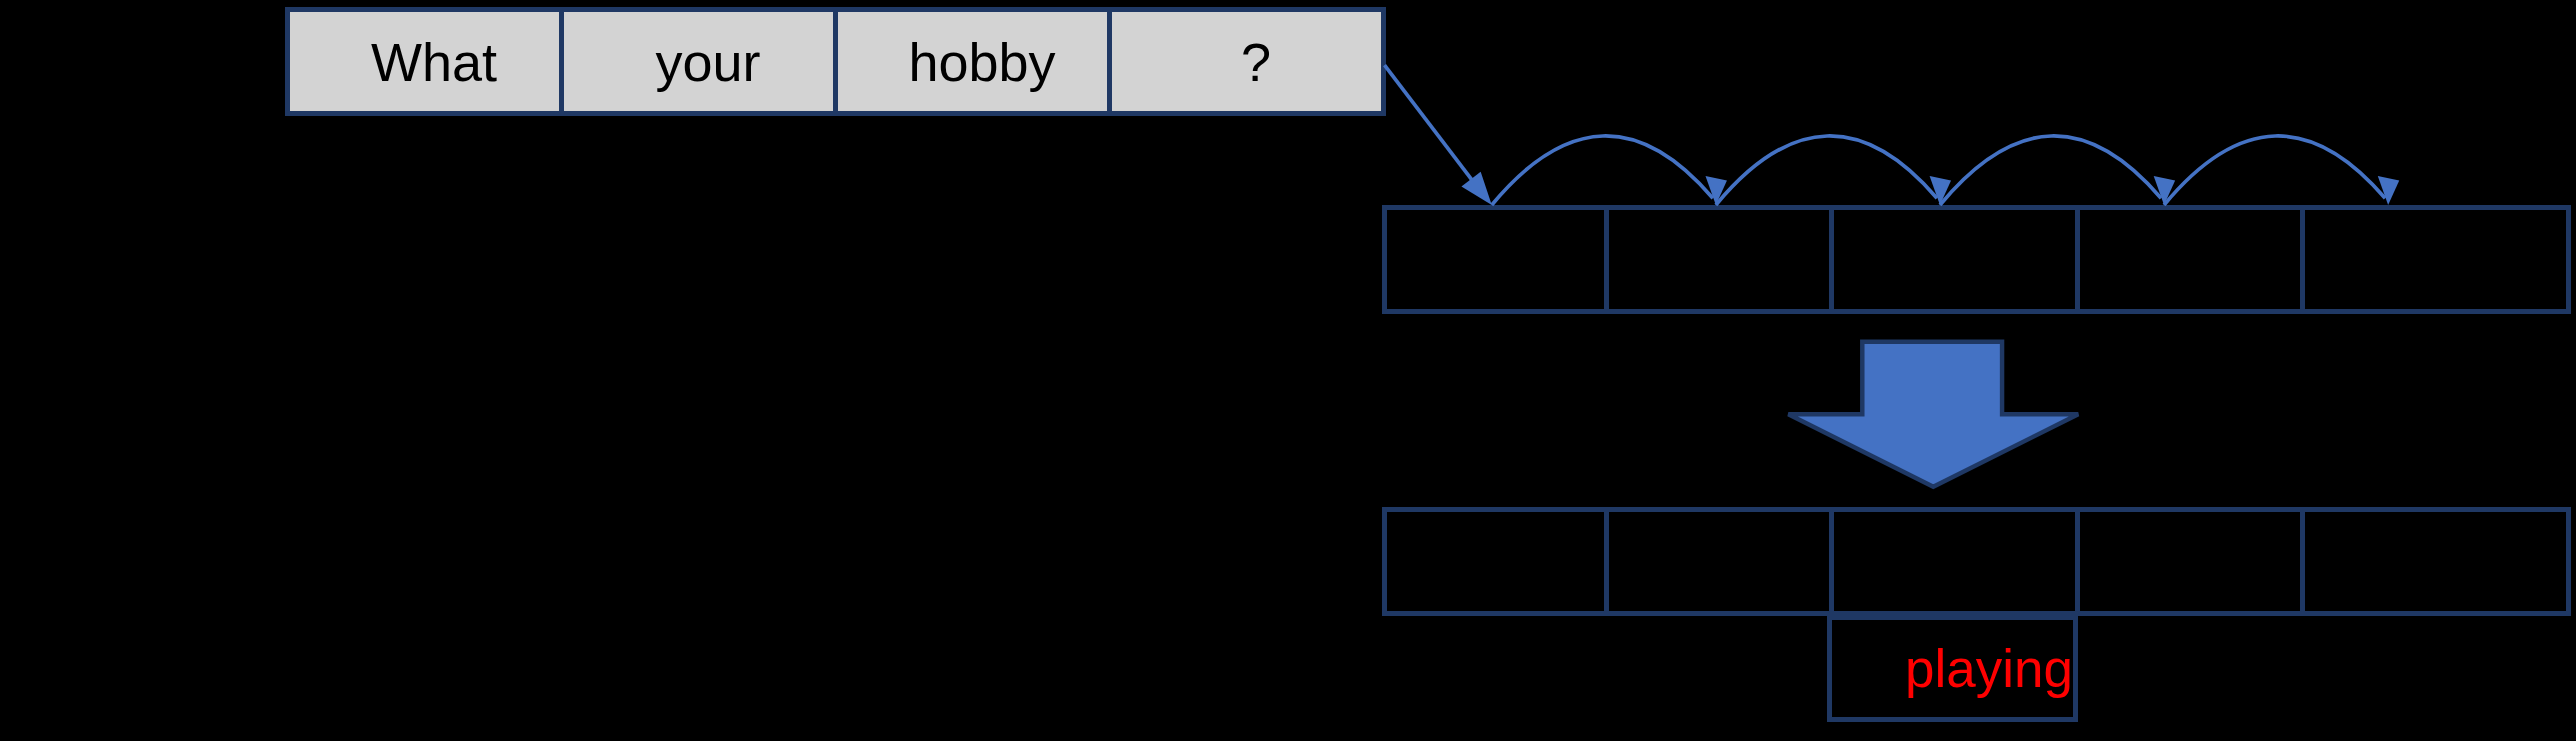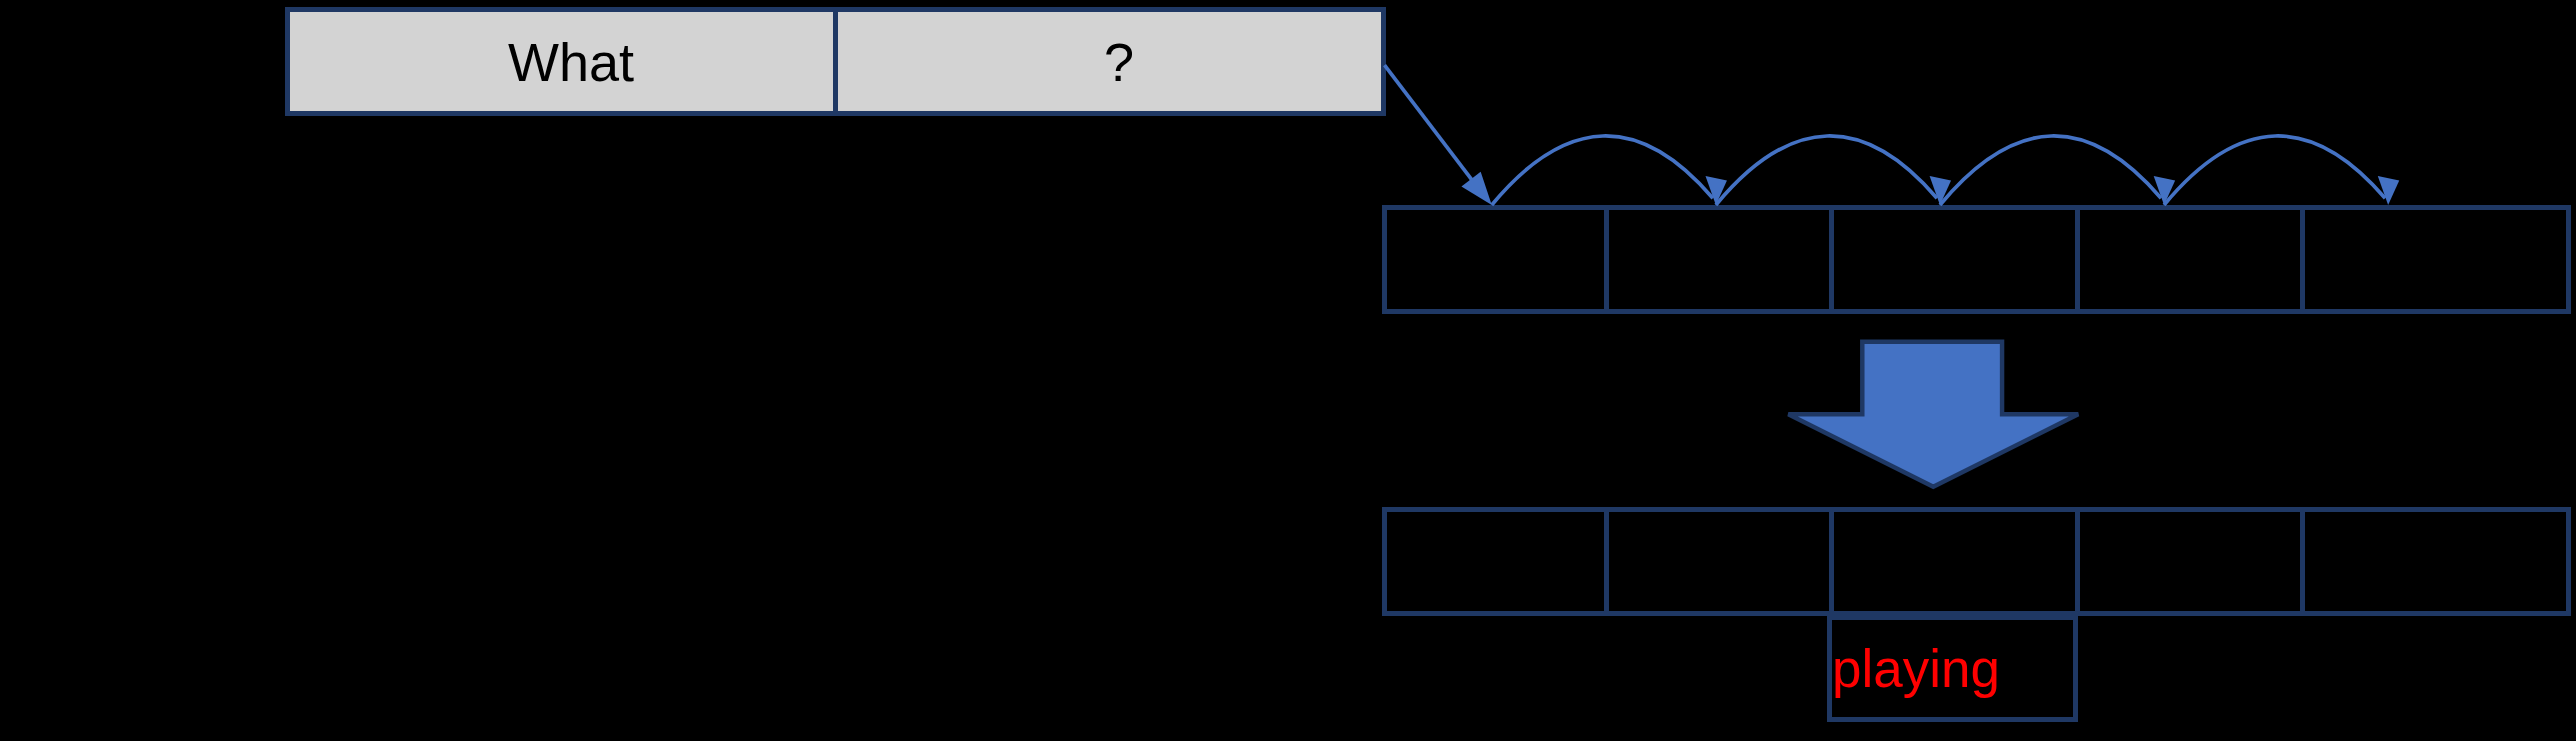--- a/index.html
+++ b/index.html
@@ -70,21 +70,21 @@
     position: absolute;
     left: 1827px;
     top: 615px;
     width: 251px;
     height: 107px;
     box-sizing: border-box;
     border: 5.2px solid var(--box-border, #1F3864);
     background: transparent;
     display: flex;
     align-items: center;
-    justify-content: flex-start;
+    justify-content: flex-end;
     color: var(--output-text, #FF0000);
     font-size: 53px;
     line-height: 1;
   }
 
   
   .overlay {
     position: absolute;
     left: 0;
     top: 0;
@@ -103,20 +103,22 @@
     stroke-linejoin: miter;
   }
 </style>
 </head>
 <body>
 
 <div class="canvas">
 
   <div class="word-row">
     <div class="word-cell">What</div>
+    <div class="word-cell">your</div>
+    <div class="word-cell">hobby</div>
     <div class="word-cell">?</div>
   </div>
 
   <div class="state-row upper">
     <div class="cell-divider d1"></div>
     <div class="cell-divider d2"></div>
     <div class="cell-divider d3"></div>
     <div class="cell-divider d4"></div>
   </div>
 

